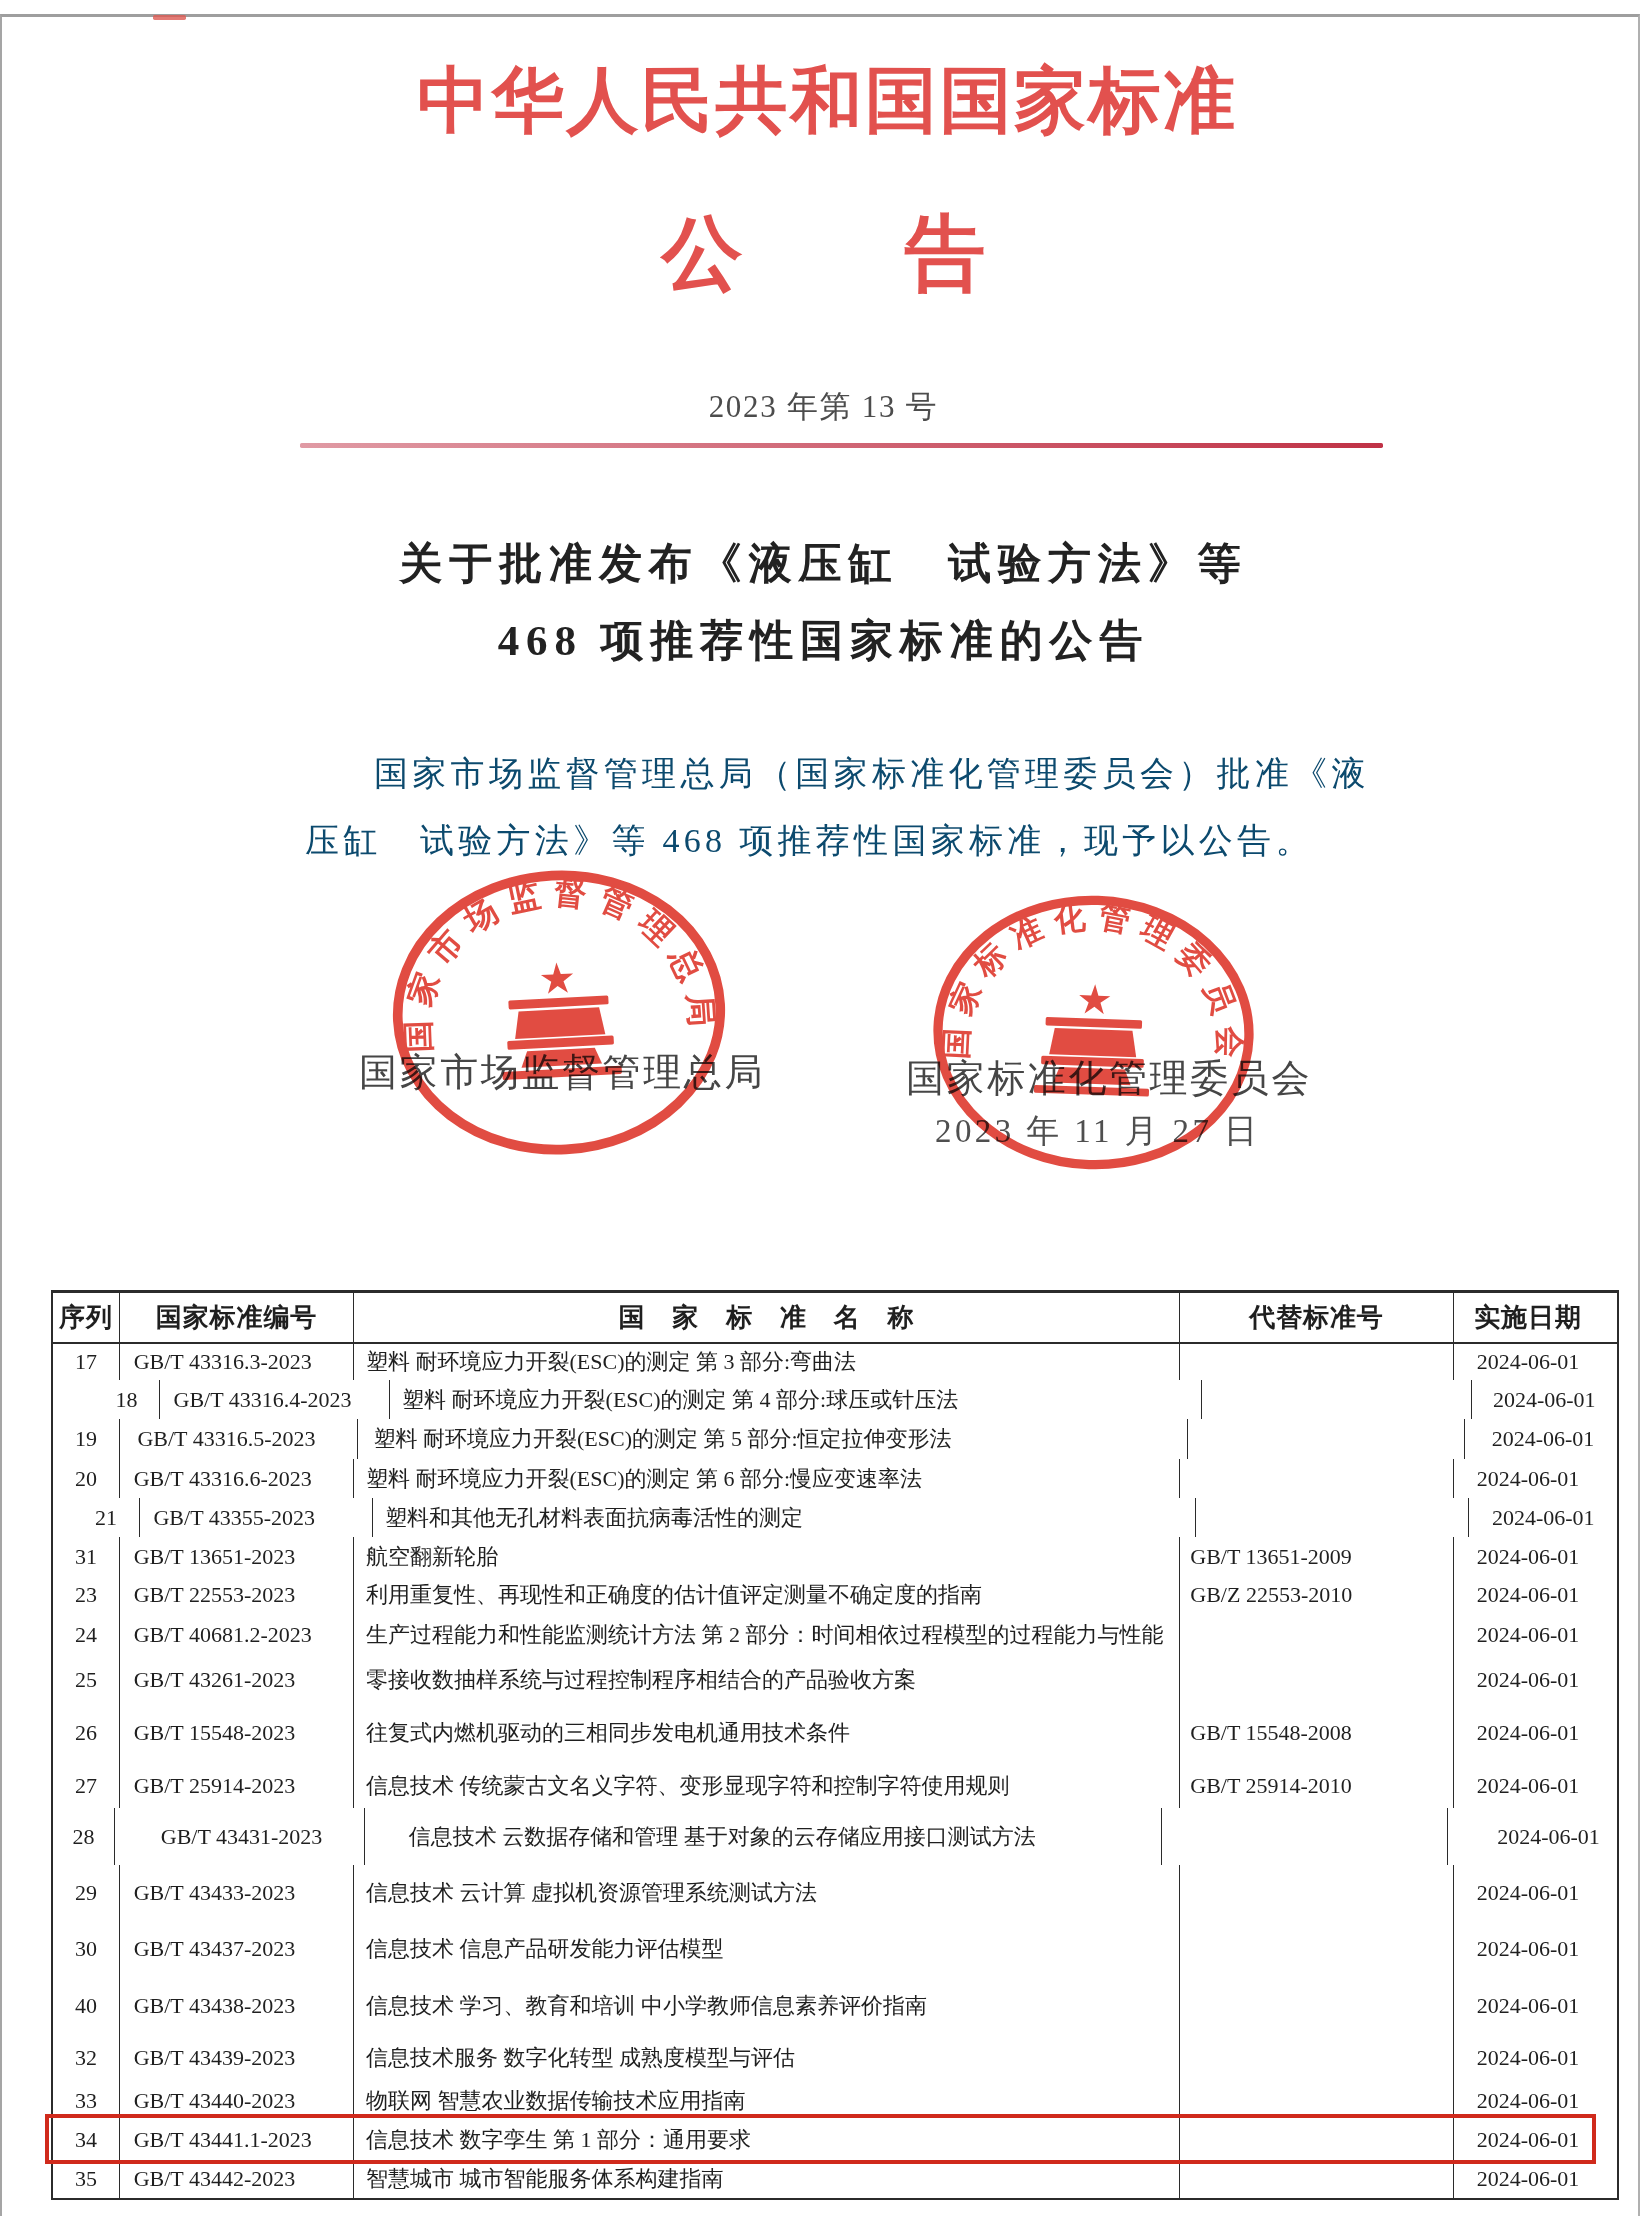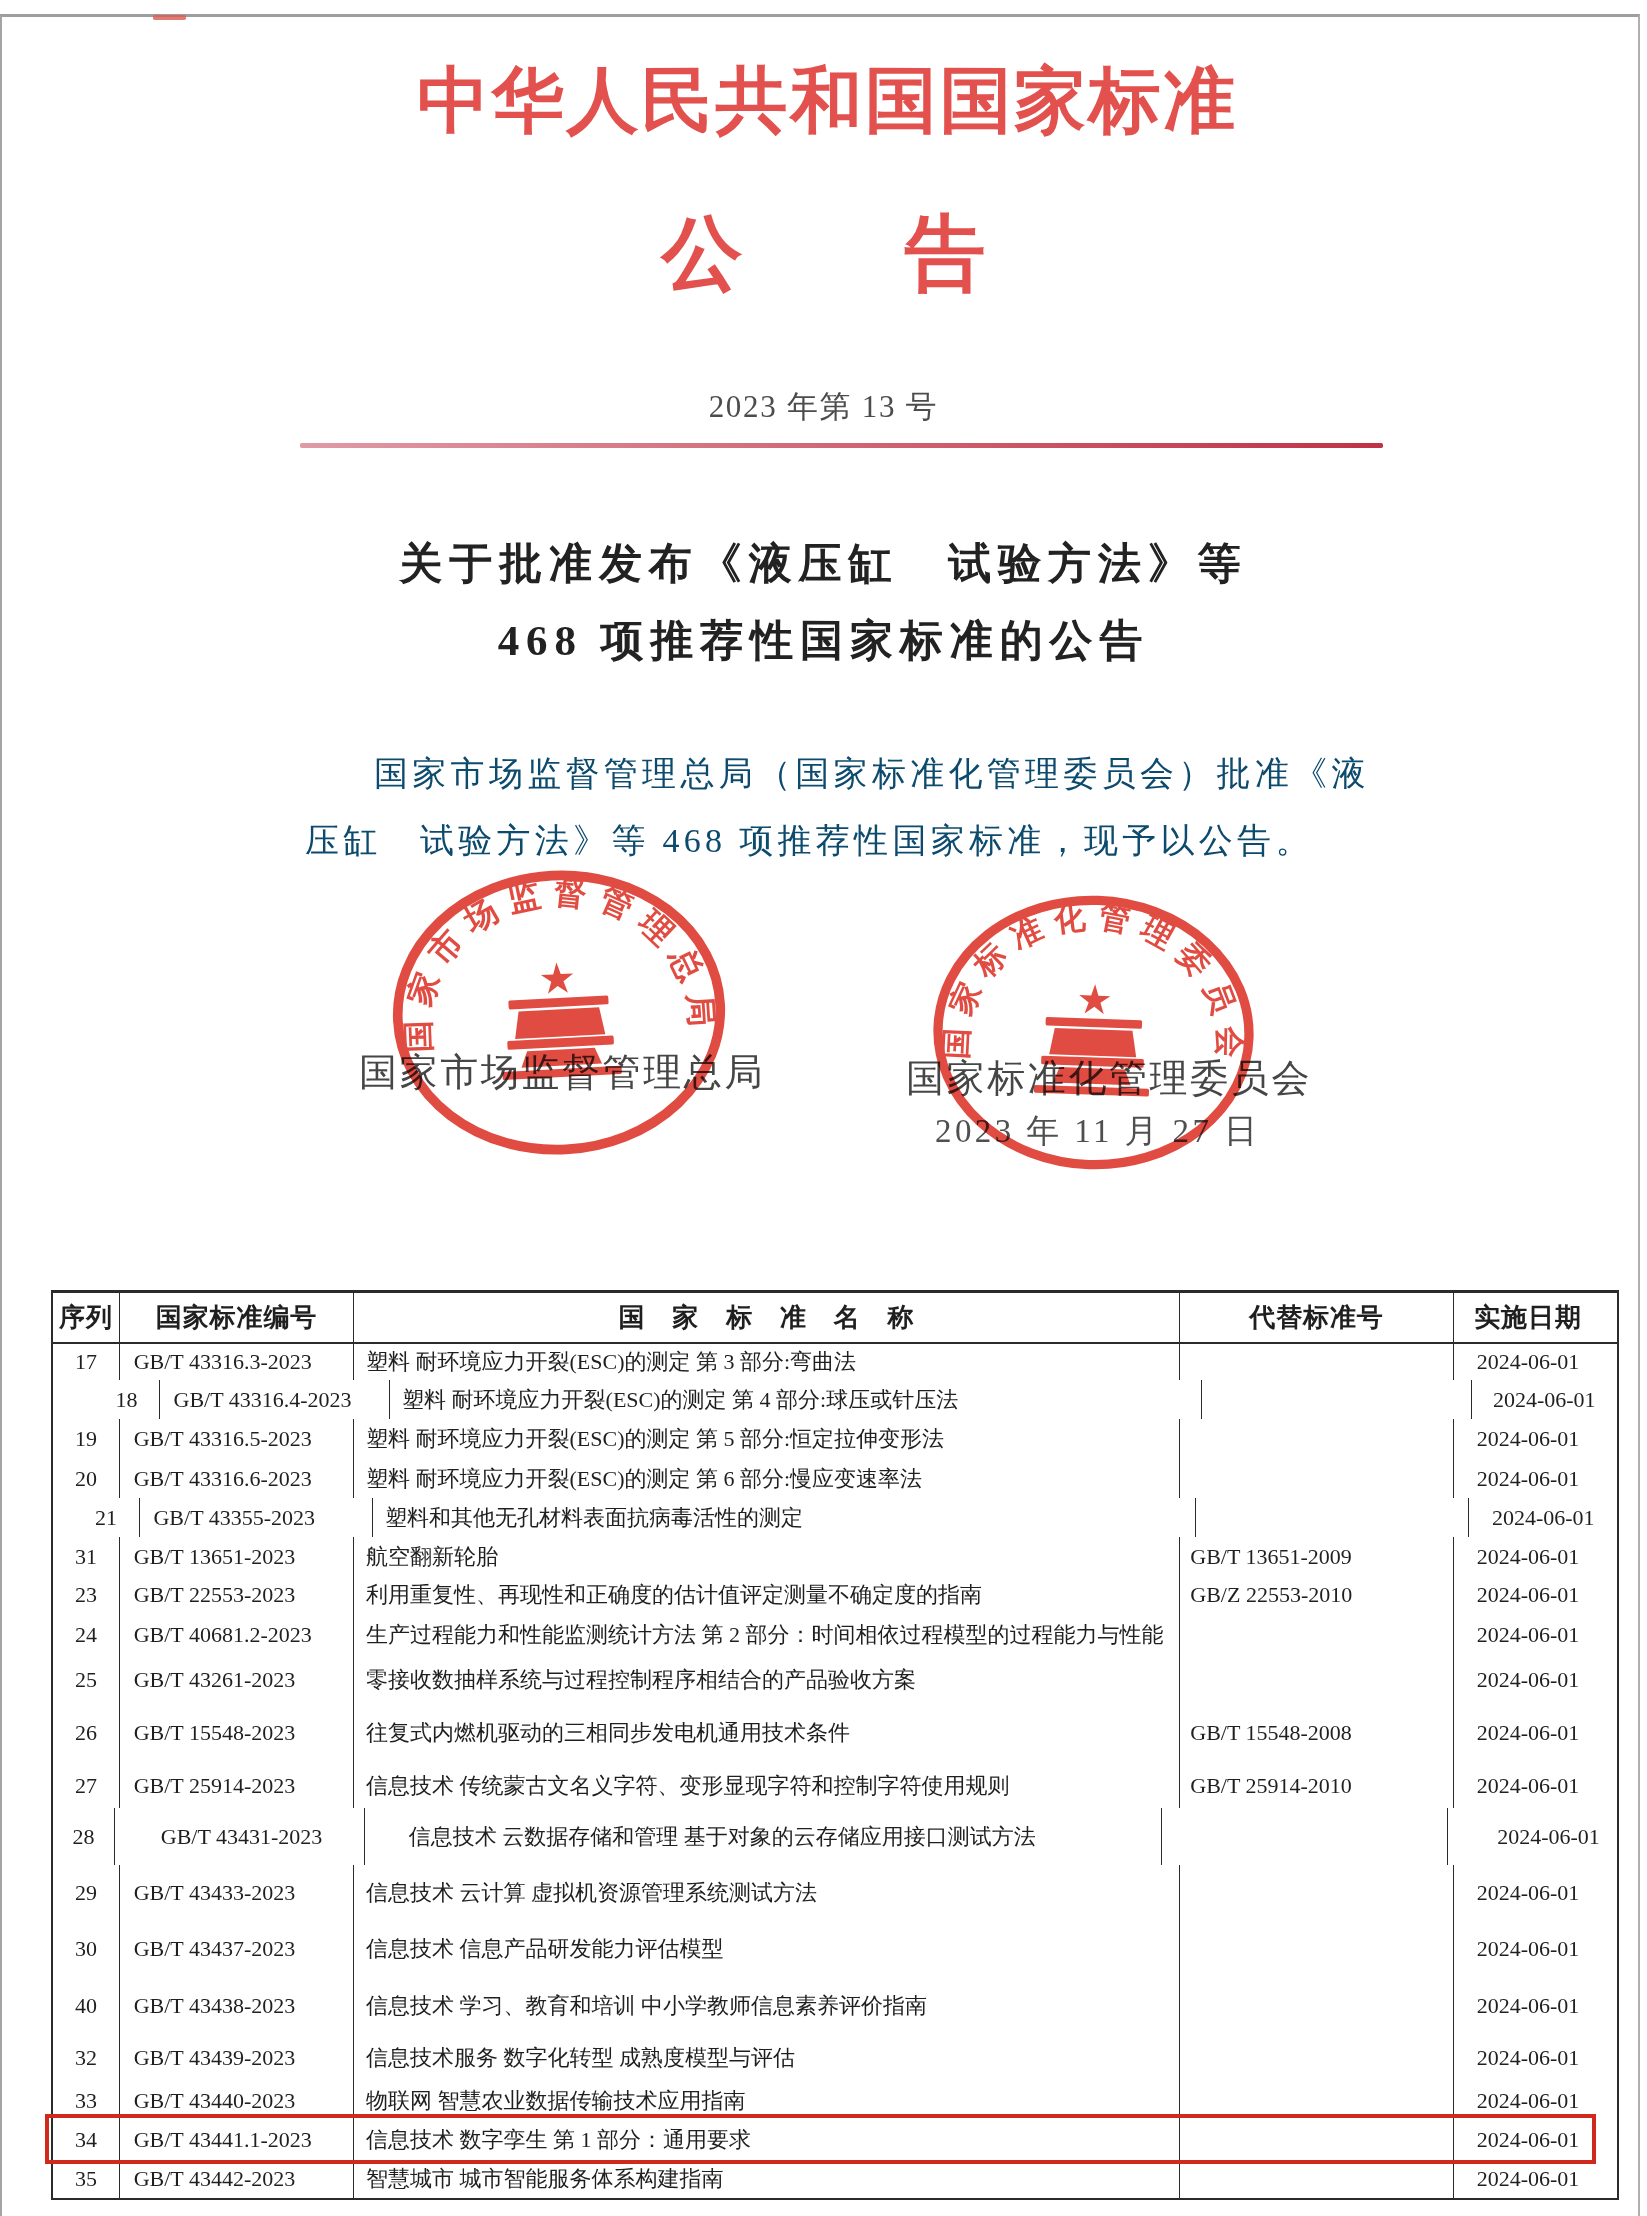--- a/index.html
+++ b/index.html
@@ -124,21 +124,21 @@
           <div class="cell c4"></div>
           <div class="cell c5">2024-06-01</div>
         </div>
         <div class="trow" style="height: 39px; padding-left: 41px;">
           <div class="cell c1">18</div>
           <div class="cell c2">GB/T 43316.4-2023</div>
           <div class="cell c3">塑料 耐环境应力开裂(ESC)的测定 第 4 部分:球压或针压法</div>
           <div class="cell c4"></div>
           <div class="cell c5">2024-06-01</div>
         </div>
-        <div class="trow" style="height: 40px;">
+        <div class="trow" style="height: 40px; justify-content: space-between;">
           <div class="cell c1">19</div>
           <div class="cell c2">GB/T 43316.5-2023</div>
           <div class="cell c3">塑料 耐环境应力开裂(ESC)的测定 第 5 部分:恒定拉伸变形法</div>
           <div class="cell c4"></div>
           <div class="cell c5">2024-06-01</div>
         </div>
         <div class="trow" style="height: 39px;">
           <div class="cell c1">20</div>
           <div class="cell c2">GB/T 43316.6-2023</div>
           <div class="cell c3">塑料 耐环境应力开裂(ESC)的测定 第 6 部分:慢应变速率法</div>

